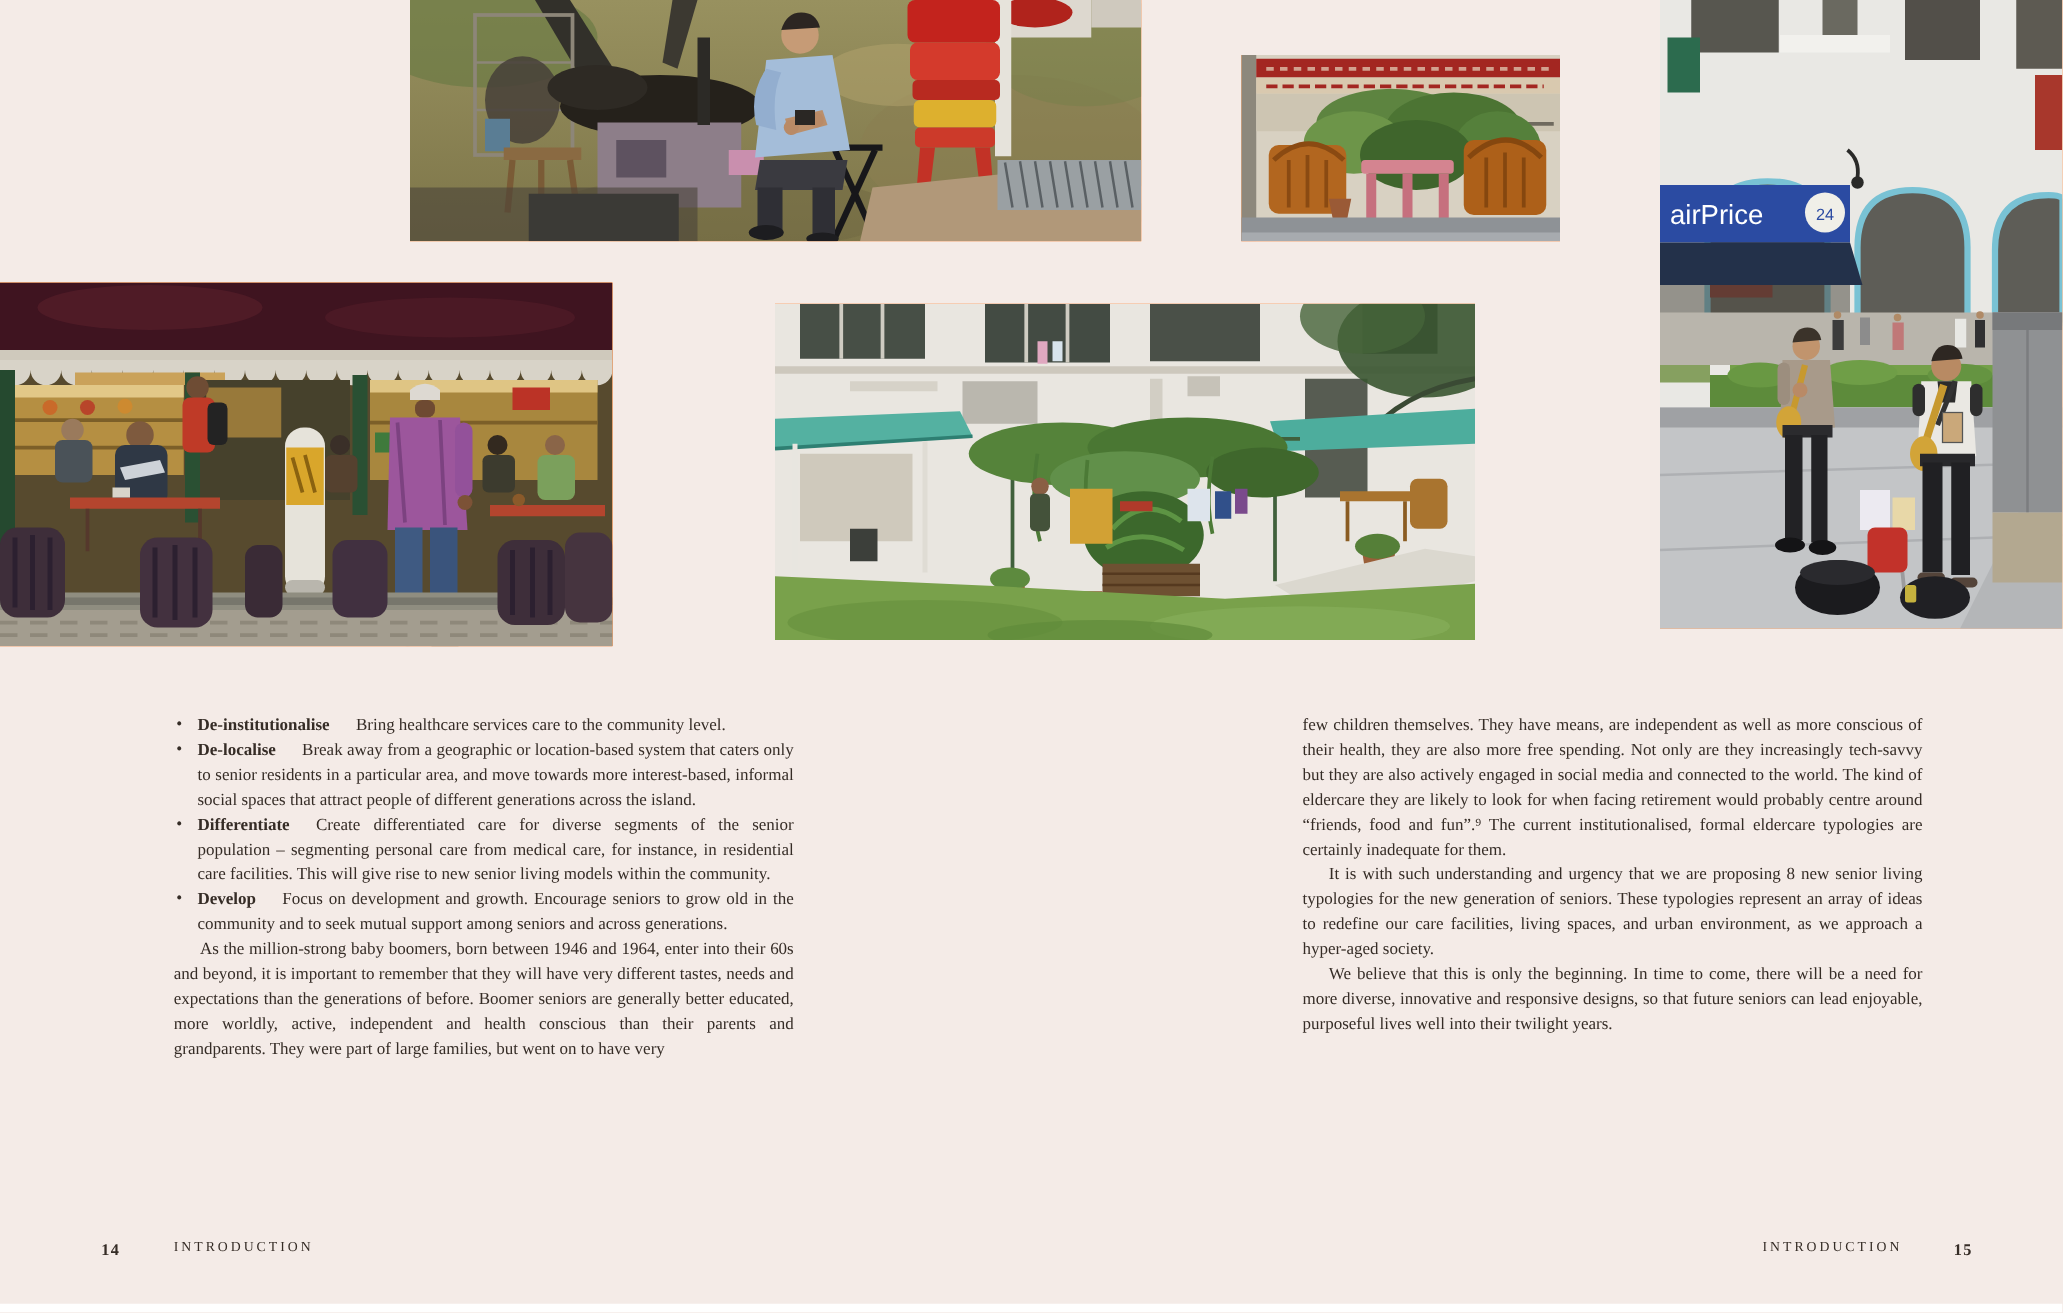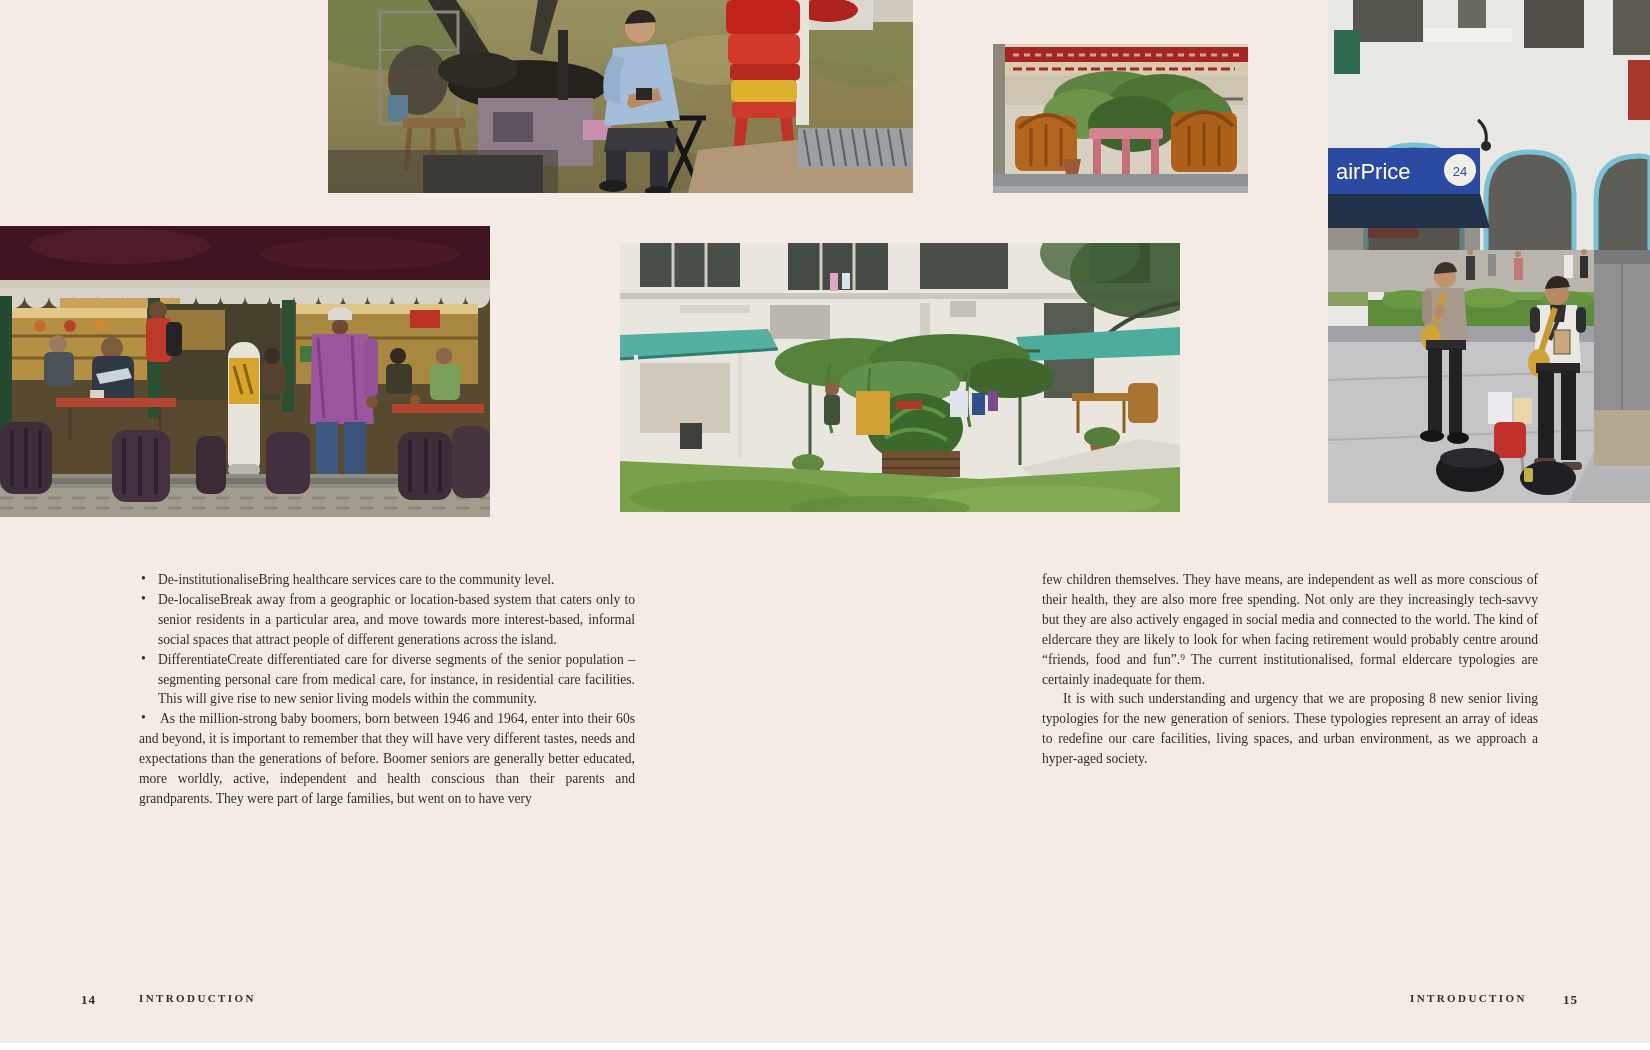--- a/index.html
+++ b/index.html
@@ -12,27 +12,27 @@
   .ph-porch{left:993px;top:44px;width:255px;height:149px;}
   .ph-sax{left:1328px;top:0;width:322px;height:503px;}
   .ph-hawker{left:0;top:226px;width:490px;height:291px;}
   .ph-garden{left:620px;top:243px;width:560px;height:269px;}
   .textcol{position:absolute;width:496px;font-size:13.6px;line-height:19.9px;}
   .col-left{left:139px;top:570px;}
   .col-right{left:996px;top:570px;margin-left:46px;}
   ul.strategies{list-style:none;margin:0;padding:0;}
   li.bullet-item{position:relative;padding-left:19px;text-align:justify;}
   .marker{position:absolute;left:2px;top:-1px;}
-  .term{font-weight:normal;margin-right:0;}
+  .term{font-weight:bold;margin-right:21px;}
   .textcol p{margin:0;text-align:justify;}
   .para-gap{margin-top:20px;}
   .indent{text-indent:21px;}
   .footer-item{position:absolute;top:992px;white-space:nowrap;}
   .folio{font-size:13px;font-weight:bold;letter-spacing:1px;}
-  .runhead{font-size:11px;font-weight:bold;letter-spacing:2.4px;}
+  .runhead{font-size:11px;font-weight:normal;letter-spacing:2.4px;}
   .f-14{left:81px;}
   .f-intro-l{left:139px;}
   .f-intro-r{left:1410px;}
   .f-15{left:1563px;}
   .bottom-strip{position:absolute;left:0;bottom:0;width:100%;height:7px;background:#ffffff;}
 </style>
 </head>
 <body>
 
 <div class="spread">
@@ -435,28 +435,30 @@
       <li class="bullet-item">
         <span class="marker">•</span>
         <span><strong class="term">De-localise</strong><span>Break away from a geographic or location-based system that caters only to senior residents in a particular area, and move towards more interest-based, informal social spaces that attract people of different generations across the island.</span></span>
       </li>
       <li class="bullet-item">
         <span class="marker">•</span>
         <span><strong class="term">Differentiate</strong><span>Create differentiated care for diverse segments of the senior population – segmenting personal care from medical care, for instance, in residential care facilities. This will give rise to new senior living models within the community.</span></span>
       </li>
       <li class="bullet-item">
         <span class="marker">•</span>
+        <span><strong class="term">Develop</strong><span>Focus on development and growth. Encourage seniors to grow old in the community and to seek mutual support among seniors and across generations.</span></span>
       </li>
     </ul>
     <p class="para-gap indent">As the million-strong baby boomers, born between 1946 and 1964, enter into their 60s and beyond, it is important to remember that they will have very different tastes, needs and expectations than the generations of before. Boomer seniors are generally better educated, more worldly, active, independent and health conscious than their parents and grandparents. They were part of large families, but went on to have very</p>
   </div>
 
   <div class="textcol col-right">
     <p>few children themselves. They have means, are independent as well as more conscious of their health, they are also more free spending. Not only are they increasingly tech-savvy but they are also actively engaged in social media and connected to the world. The kind of eldercare they are likely to look for when facing retirement would probably centre around “friends, food and fun”.⁹ The current institutionalised, formal eldercare typologies are certainly inadequate for them.</p>
     <p class="indent">It is with such understanding and urgency that we are proposing 8 new senior living typologies for the new generation of seniors. These typologies represent an array of ideas to redefine our care facilities, living spaces, and urban environment, as we approach a hyper-aged society.</p>
+    <p class="indent">We believe that this is only the beginning. In time to come, there will be a need for more diverse, innovative and responsive designs, so that future seniors can lead enjoyable, purposeful lives well into their twilight years.</p>
   </div>
 
   <span class="footer-item folio f-14">14</span>
   <span class="footer-item runhead f-intro-l">INTRODUCTION</span>
   <span class="footer-item runhead f-intro-r">INTRODUCTION</span>
   <span class="footer-item folio f-15">15</span>
 
   <div class="bottom-strip"></div>
 </div>
 

